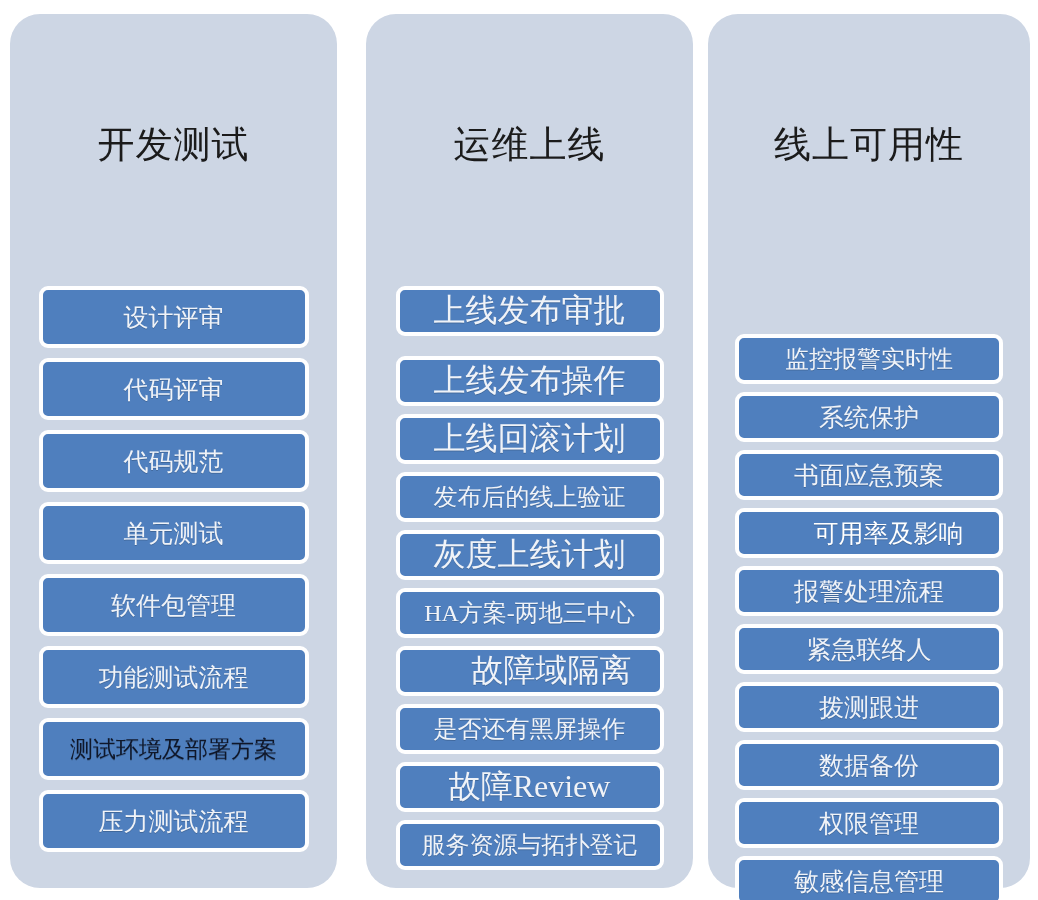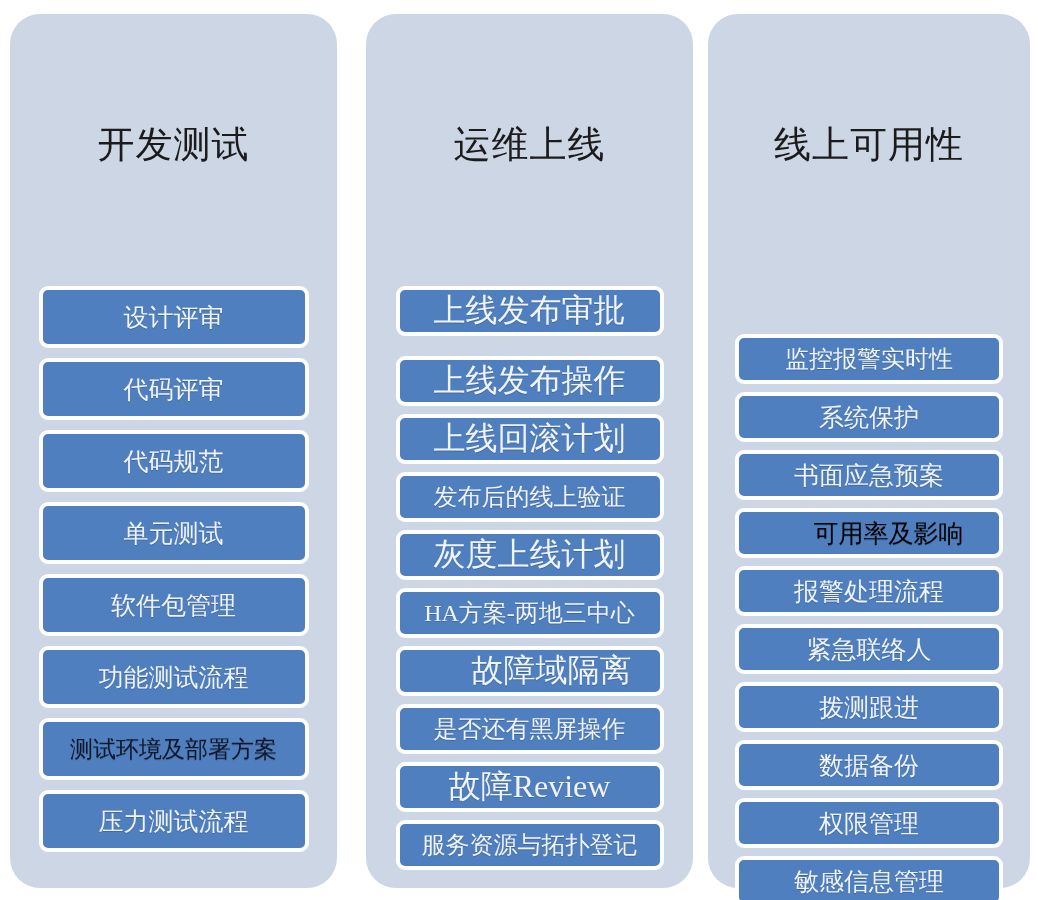--- a/index.html
+++ b/index.html
@@ -146,21 +146,21 @@
       <div class="card tight" style="background: rgb(79, 127, 190); border-color: rgb(255, 255, 255); color: rgb(240, 243, 248);">服务资源与拓扑登记</div>
     </div>
   </section>
 
   <section class="panel panel-3" style="background: rgb(205, 214, 228);">
     <h2 class="panel-title" style="color: rgb(27, 27, 27);">线上可用性</h2>
     <div class="card-list">
       <div class="card tight" style="background: rgb(79, 127, 190); border-color: rgb(255, 255, 255); color: rgb(240, 243, 248);">监控报警实时性</div>
       <div class="card" style="background: rgb(79, 127, 190); border-color: rgb(255, 255, 255); color: rgb(240, 243, 248);">系统保护</div>
       <div class="card" style="background: rgb(79, 127, 190); border-color: rgb(255, 255, 255); color: rgb(240, 243, 248);">书面应急预案</div>
-      <div class="card" style="background: rgb(79, 127, 190); border-color: rgb(255, 255, 255); color: #000000; padding-left: 39px;">可用率及影响</div>
+      <div class="card" style="background: rgb(79, 127, 190); border-color: rgb(255, 255, 255); color: #ffffff; padding-left: 39px;">可用率及影响</div>
       <div class="card" style="background: rgb(79, 127, 190); border-color: rgb(255, 255, 255); color: rgb(240, 243, 248);">报警处理流程</div>
       <div class="card" style="background: rgb(79, 127, 190); border-color: rgb(255, 255, 255); color: rgb(240, 243, 248);">紧急联络人</div>
       <div class="card" style="background: rgb(79, 127, 190); border-color: rgb(255, 255, 255); color: rgb(240, 243, 248);">拨测跟进</div>
       <div class="card" style="background: rgb(79, 127, 190); border-color: rgb(255, 255, 255); color: rgb(240, 243, 248);">数据备份</div>
       <div class="card" style="background: rgb(79, 127, 190); border-color: rgb(255, 255, 255); color: rgb(240, 243, 248);">权限管理</div>
       <div class="card" style="background: rgb(79, 127, 190); border-color: rgb(255, 255, 255); color: rgb(240, 243, 248);">敏感信息管理</div>
     </div>
   </section>
 
 </div>

